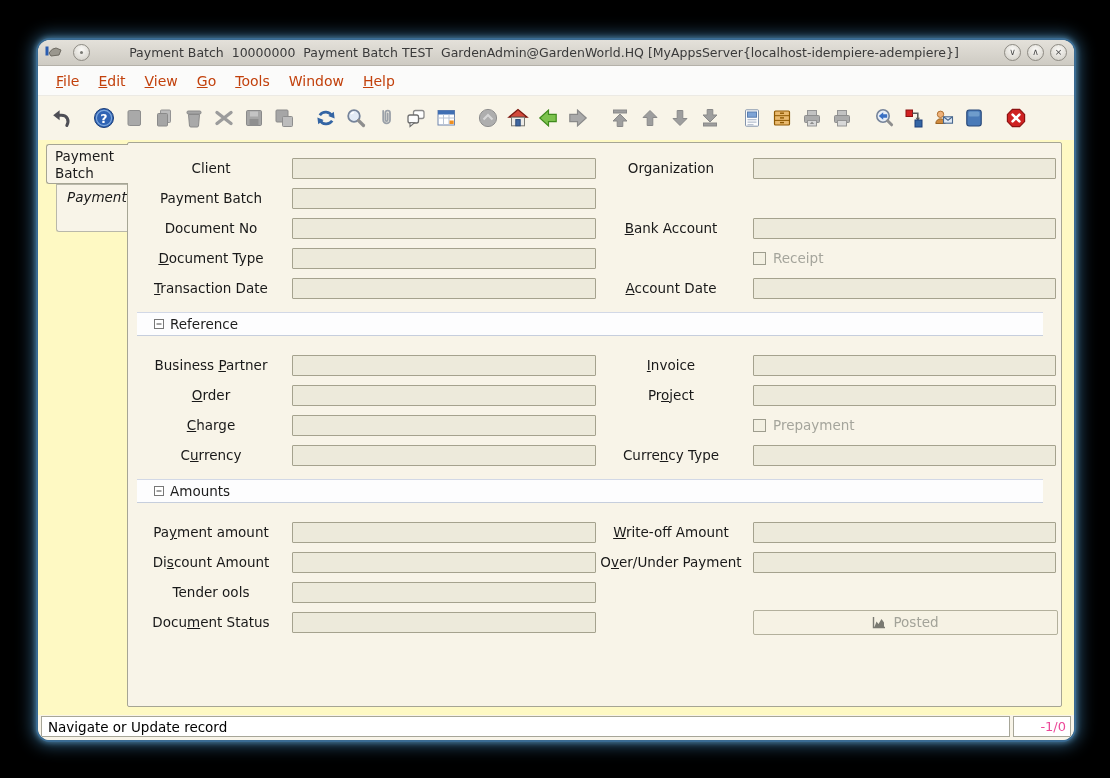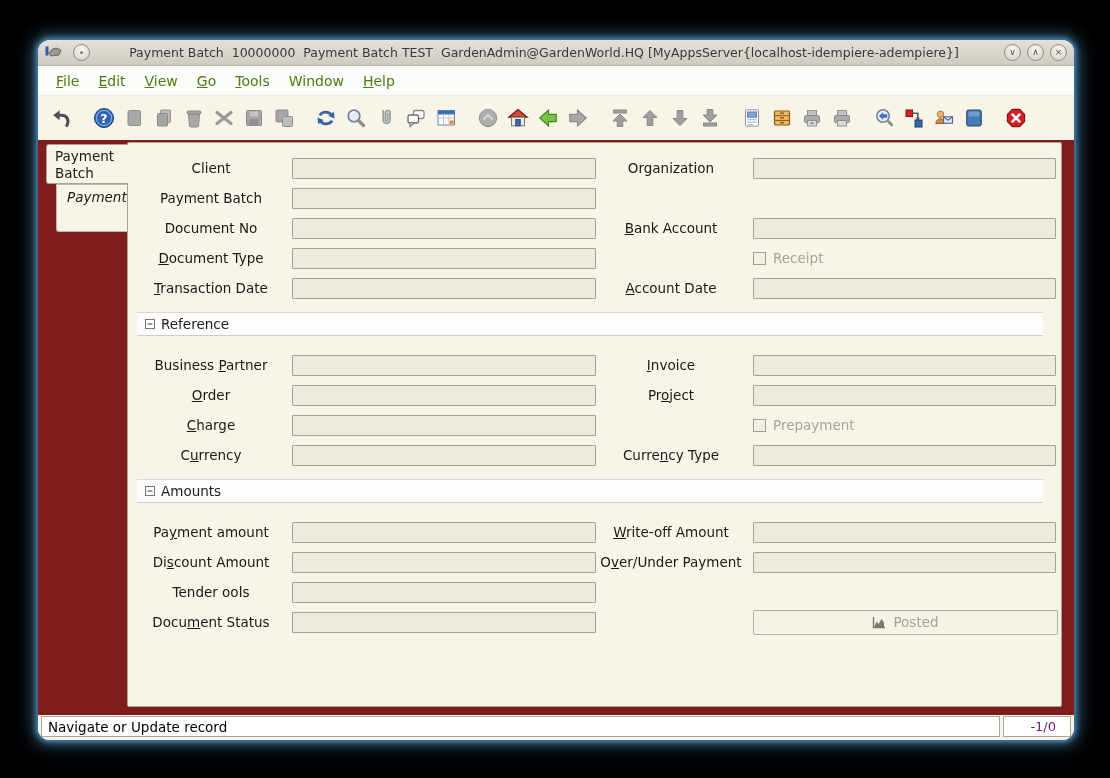--- a/index.html
+++ b/index.html
@@ -13,60 +13,60 @@
   .titlebar{height:25px;background:linear-gradient(#e4e1da,#cecbc3);display:flex;align-items:center;
     padding:0 7px;border-bottom:1px solid #b4b1a9;flex:0 0 auto;}
   .title-text{flex:1;text-align:center;font-size:12.5px;color:#3a3a3a;white-space:pre;overflow:hidden;}
   .wbtn{width:15px;height:15px;border-radius:50%;border:1px solid #8d8a83;margin-left:6px;flex:0 0 auto;
     background:radial-gradient(circle at 50% 32%,#fbfaf7,#cfccc4);display:flex;align-items:center;justify-content:center;
     font-size:9px;line-height:1;color:#4a4a4a;}
   .wbtn .dot{width:3px;height:3px;border-radius:50%;background:#7a7a74;}
   .appicon{margin-right:4px;flex:0 0 auto;}
   
   .menubar{height:29px;background:#fbfbfa;display:flex;align-items:center;gap:13px;
-    padding-left:15px;font-size:14px;color:#4d7c0f;flex:0 0 auto;border-bottom:1px solid #eceae4;}
+    padding-left:15px;font-size:14px;color:#c2410c;flex:0 0 auto;border-bottom:1px solid #eceae4;}
   .menu-item{padding:2px 3px;cursor:default;}
   .menu-item u,.lab u,.sect-label u{text-decoration:underline;}
   
   .toolbar{height:44px;display:flex;align-items:center;padding-left:11px;background:#f8f4e8;flex:0 0 auto;}
   .tb{width:26px;height:26px;display:flex;align-items:center;justify-content:center;margin-right:4px;flex:0 0 auto;}
   .sp{width:12px;flex:0 0 auto;}
   
-  .content{flex:1;position:relative;background:#7f1d1d;}
+  .content{flex:1;position:relative;background:#fef9c3;}
   .tab{position:absolute;background:#f8f4e8;font-size:13.5px;color:#1a1a1a;box-sizing:border-box;}
   .tab-active{left:8px;top:4px;width:82px;height:40px;border:1px solid #a6a594;border-right:none;
     border-radius:3px 0 0 3px;padding:3px 2px 0 8px;line-height:17px;z-index:3;}
   .tab-sub{left:18px;top:44px;width:72px;height:48px;border:1px solid #b9b8aa;border-right:none;
     border-radius:0 0 0 3px;padding:4px 2px 0 10px;font-style:italic;z-index:1;}
   .panel{position:absolute;left:89px;top:2px;right:12px;bottom:8px;background:#f8f4e8;
     border:1px solid #a6a594;border-radius:2px;padding:10px 10px 0 9px;box-sizing:border-box;z-index:2;}
   
   .frow{display:flex;align-items:center;height:30px;}
   .lab{width:148px;text-align:center;padding-right:7px;font-size:13.5px;color:#191919;
     white-space:nowrap;flex:0 0 auto;}
   .lab-r{width:150px;}
   .fin{height:21px;background:#edeadb;border:1px solid #a5a28e;border-radius:1px;box-sizing:border-box;
     font-family:inherit;font-size:13px;color:#222;padding:0 4px;outline:none;}
   .in-l{width:304px;flex:0 0 auto;}
   .in-r{width:303px;flex:0 0 auto;}
   .in-wide{flex:1;margin-right:1px;}
   .sect{height:22px;margin:9px 8px 14px 0;background:#fdfdfe;border-top:1px solid #d2d8e6;
-    border-bottom:1px solid #c6cedd;display:flex;align-items:center;gap:6px;padding-left:8px;}
+    border-bottom:1px solid #c6cedd;display:flex;align-items:center;gap:6px;padding-left:17px;}
   .sect-label{font-size:13.5px;color:#1c1c1c;}
   .cbwrap{width:303px;display:flex;align-items:center;flex:0 0 auto;}
   .cb{width:13px;height:13px;border:1px solid #9e9d8e;background:#f3f0e2;margin-right:7px;box-sizing:border-box;}
   .cb-label{font-size:13.5px;color:#a5a59c;}
   .btn-posted{width:303px;height:23px;border:1px solid #b3b09c;background:#f6f2e4;border-radius:2px;
     display:flex;align-items:center;justify-content:center;gap:7px;color:#a3a399;font-size:13.5px;flex:0 0 auto;}
   
   .statusbar{height:25px;display:flex;gap:3px;padding:1px 3px 3px 3px;background:#f8f4e8;flex:0 0 auto;box-sizing:border-box;}
   .sb-msg{flex:1;background:#fff;border:1px solid #a7a698;display:flex;align-items:center;
     padding-left:6px;font-size:13.5px;color:#000;}
   .sb-rec{width:52px;background:#fff;border:1px solid #a7a698;display:flex;align-items:center;
-    justify-content:flex-end;padding-right:14px;font-size:13px;color:#701a75;}
+    justify-content:flex-end;padding-right:4px;font-size:13px;color:#ec4899;}
 </style>
 </head>
 <body>
 
 <div class="window">
 
   <div class="titlebar">
     <span class="appicon">
       <svg width="18" height="14" viewBox="0 0 18 14">
           <rect x="0.5" y="2.5" width="3" height="9" fill="#2a5db0"></rect>

